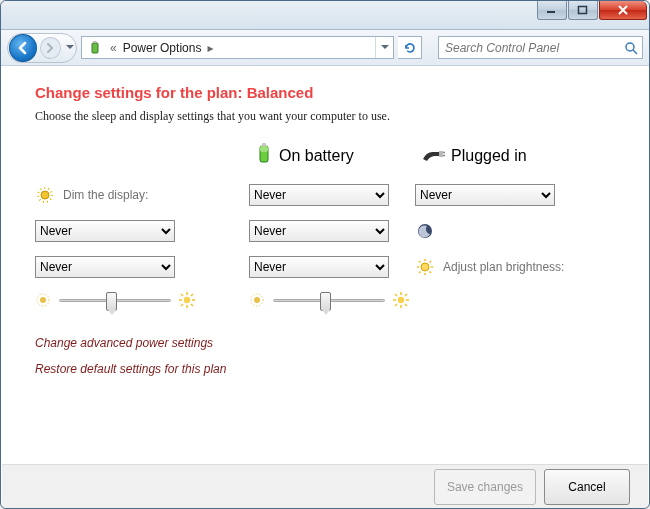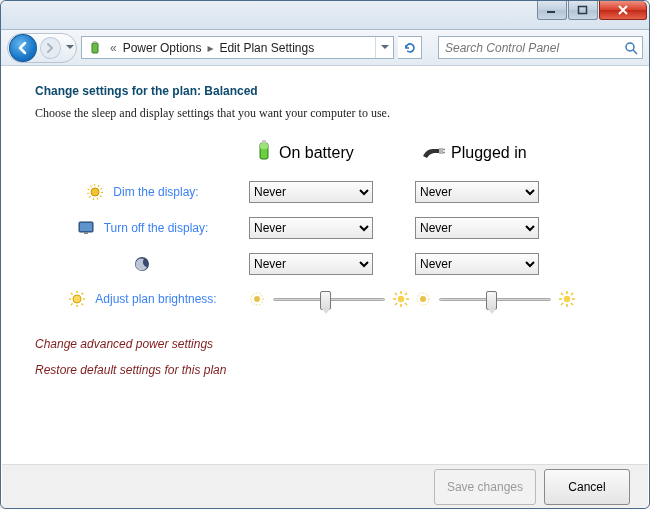--- a/index.html
+++ b/index.html
@@ -129,22 +129,22 @@
   }
   .search .search-icon {
     width: 22px; height: 21px;
     display:flex;align-items:center;justify-content:center;
   }
   
   .content {
     padding: 18px 34px 8px 34px;
   }
   .page-title {
-    color: #0c4a6e;
-    font-size: 12px;
+    color: #ef4444;
+    font-size: 15px;
     margin: 0 0 8px 0;
   }
   .subtitle {
     color: #222;
     margin: 0 0 18px 0;
     font-family: Liberation Serif, serif;
   }
   
   .grid {
     display: grid;
@@ -152,28 +152,27 @@
     row-gap: 14px;
     align-items: center;
   }
   .col-header {
     display: flex; align-items: center; gap: 6px;
     font-size: 16px; color: #000;
     padding-left: 6px;
   }
   .row-label {
     display: flex; align-items: center; gap: 8px;
-    color: #3b82f6;
-    justify-content: center;
+    color: #737373;
   }
   .row-label .icon-slot {
     width: 20px; height: 20px; display:flex;align-items:center;justify-content:center;
   }
   select.combo {
-    width: 124px; height: 22px;
+    width: 140px; height: 22px;
     font-size: 12px;
     border: 1px solid #888;
     background: linear-gradient(#fdfdfd,#eaeaea);
   }
   .slider-cell {
     display: flex; align-items: center; gap: 6px;
     width: 160px;
   }
   .slider-cell svg.sun { width: 16px; height: 16px; }
   .slider-track {
@@ -270,21 +269,20 @@
     <div class="address">
       <span class="addr-icon">
         <svg width="16" height="16" viewBox="0 0 16 16">
           <rect x="5" y="3" width="6" height="10" rx="1" fill="#69bd45" stroke="#3c7a2a"></rect>
           <rect x="6.5" y="1" width="3" height="2" fill="#b7b7b7"></rect>
         </svg>
       </span>
       <span class="crumb-sep">«</span>
       <span class="crumb">Power Options</span>
       <span class="crumb-sep">▸</span>
-      <span class="crumb">Edit Plan Settings</span>
       <div class="addr-dd">
         <svg width="8" height="5" viewBox="0 0 8 5">
             <path d="M0 0 L4 4 L8 0" fill="#5a6a7a"></path>
           </svg>
       </div>
     </div>
     <div class="refresh" title="Refresh">
       <svg width="14" height="14" viewBox="0 0 14 14">
         <path d="M3 7 a4 4 0 1 1 1.2 2.8" fill="none" stroke="#2a75c0" stroke-width="1.6"></path>
         <path d="M3 4 L3 7 L6 7" fill="none" stroke="#2a75c0" stroke-width="1.6"></path>
@@ -334,30 +332,20 @@
           <svg width="18" height="18" viewBox="0 0 18 18">
             <circle cx="9" cy="9" r="4" fill="#f4c430" stroke="#c99400"></circle>
             <circle cx="9" cy="9" r="7" fill="none" stroke="#e6b800" stroke-width="2" stroke-dasharray="1 3"></circle>
           </svg>
         </span>
         <span>Dim the display:</span>
       </div>
       <div><select class="combo"><option>Never</option></select></div>
       <div><select class="combo"><option>Never</option></select></div>
 
-      <div class="row-label">
-        <span class="icon-slot">
-          <svg width="18" height="18" viewBox="0 0 18 18">
-            <rect x="2" y="3" width="14" height="10" rx="1" fill="#3a6aa8" stroke="#24466f"></rect>
-            <rect x="3" y="4" width="12" height="8" fill="#5f93cc"></rect>
-            <rect x="7" y="13" width="4" height="2" fill="#888"></rect>
-          </svg>
-        </span>
-        <span>Turn off the display:</span>
-      </div>
       <div><select class="combo"><option>Never</option></select></div>
       <div><select class="combo"><option>Never</option></select></div>
 
       <div class="row-label">
         <span class="icon-slot">
           <svg width="18" height="18" viewBox="0 0 18 18">
             <circle cx="9" cy="9" r="7" fill="#3a4a6a"></circle>
             <path d="M11 4 A6 6 0 1 0 14 12 A5 5 0 0 1 11 4" fill="#bcc6d8"></path>
           </svg>
         </span>

